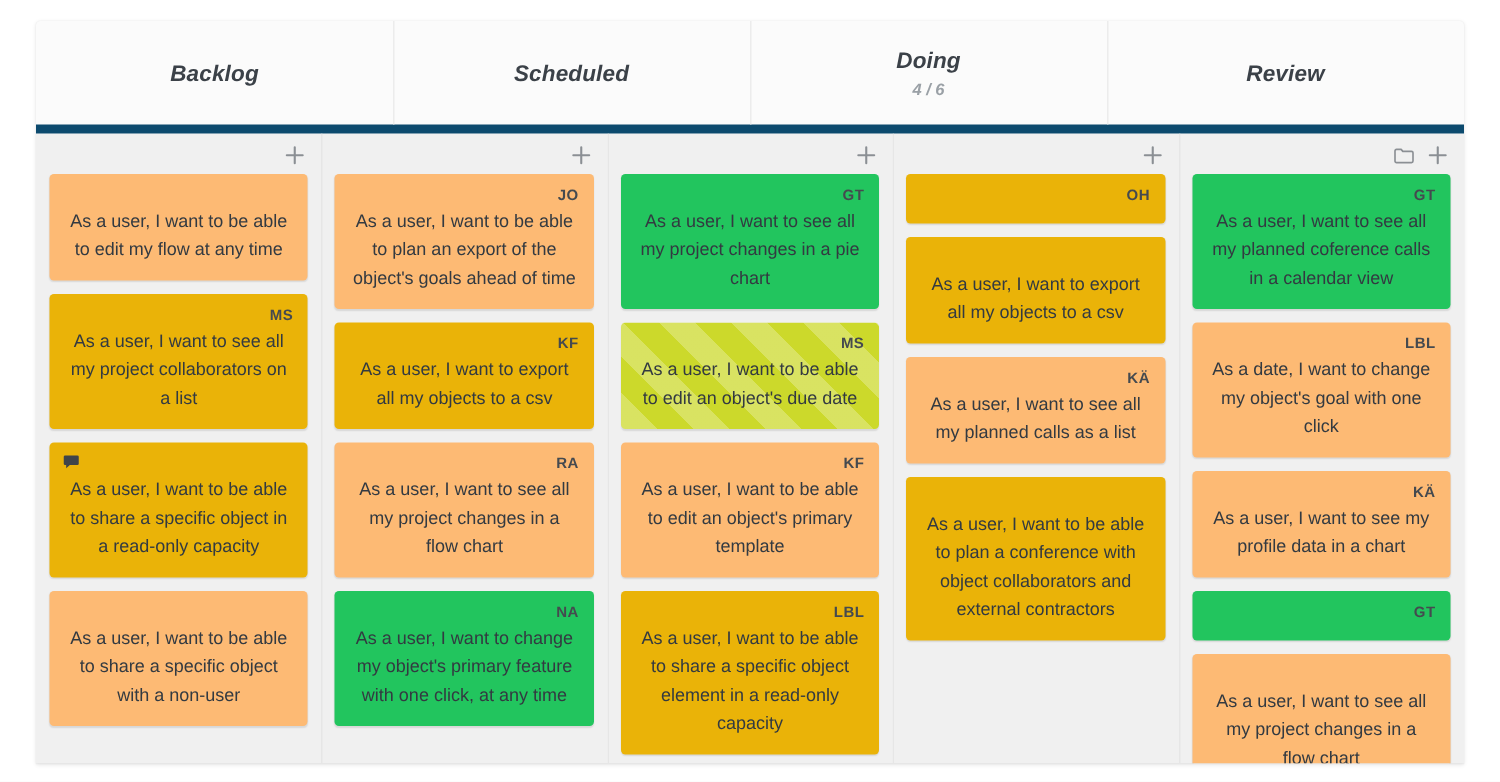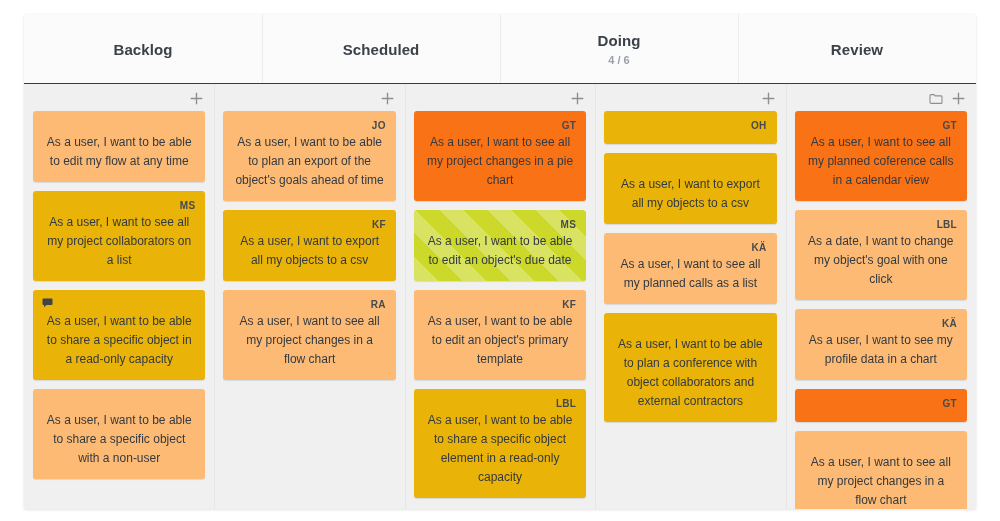--- a/index.html
+++ b/index.html
@@ -25,21 +25,22 @@
     display: flex;
     flex-direction: column;
   }
 
   
   .board-header {
     display: flex;
     background: #fbfbfb;
     height: 69px;
     flex: 0 0 69px;
-    border-bottom: 1px solid #0c4a6e;
+    border-bottom: 6px solid #0c4a6e;
+    font-style: italic;
   }
   .col-header {
     flex: 1 1 0;
     position: relative;
     display: flex;
     flex-direction: column;
     align-items: center;
     justify-content: center;
     padding-top: 2px;
     box-sizing: border-box;
@@ -145,21 +146,21 @@
   .card .ctext {
     font-size: 12px;
     line-height: 19px;
     color: #333a41;
     text-align: center;
     padding: 0 2px;
   }
 
   .card.grey  { background: #fdba74; }
   .card.lime  { background: #eab308; }
-  .card.green { background: #f97316; }
+  .card.green { background: #22c55e; }
 
   .card.striped {
     background-color: #ccd92b;
     background-image: repeating-linear-gradient(
       45deg,
       rgba(255,255,255,0.26) 0px,
       rgba(255,255,255,0.26) 17px,
       rgba(255,255,255,0.00) 17px,
       rgba(255,255,255,0.00) 34px
     );
@@ -238,20 +239,26 @@
             <span class="avatar">KF</span>
           </div>
           <div class="ctext">As a user, I want to export all my objects to a csv</div>
         </div>
         <div class="card grey">
           <div class="meta">
             <span class="avatar">RA</span>
           </div>
           <div class="ctext">As a user, I want to see all my project changes in a flow chart</div>
         </div>
+        <div class="card green">
+          <div class="meta">
+            <span class="avatar">NA</span>
+          </div>
+          <div class="ctext">As a user, I want to change my object's primary feature with one click, at any time</div>
+        </div>
       </div>
       <div class="col-body">
         <div class="col-actions">
           <span class="act-icon">
             <svg class="plus-icon" viewBox="0 0 13 13" aria-hidden="true">
               <path d="M6.5 1.2v10.6M1.2 6.5h10.6" stroke="currentColor" stroke-width="1.4" stroke-linecap="round"></path>
             </svg>
           </span>
         </div>
         <div class="card green">

